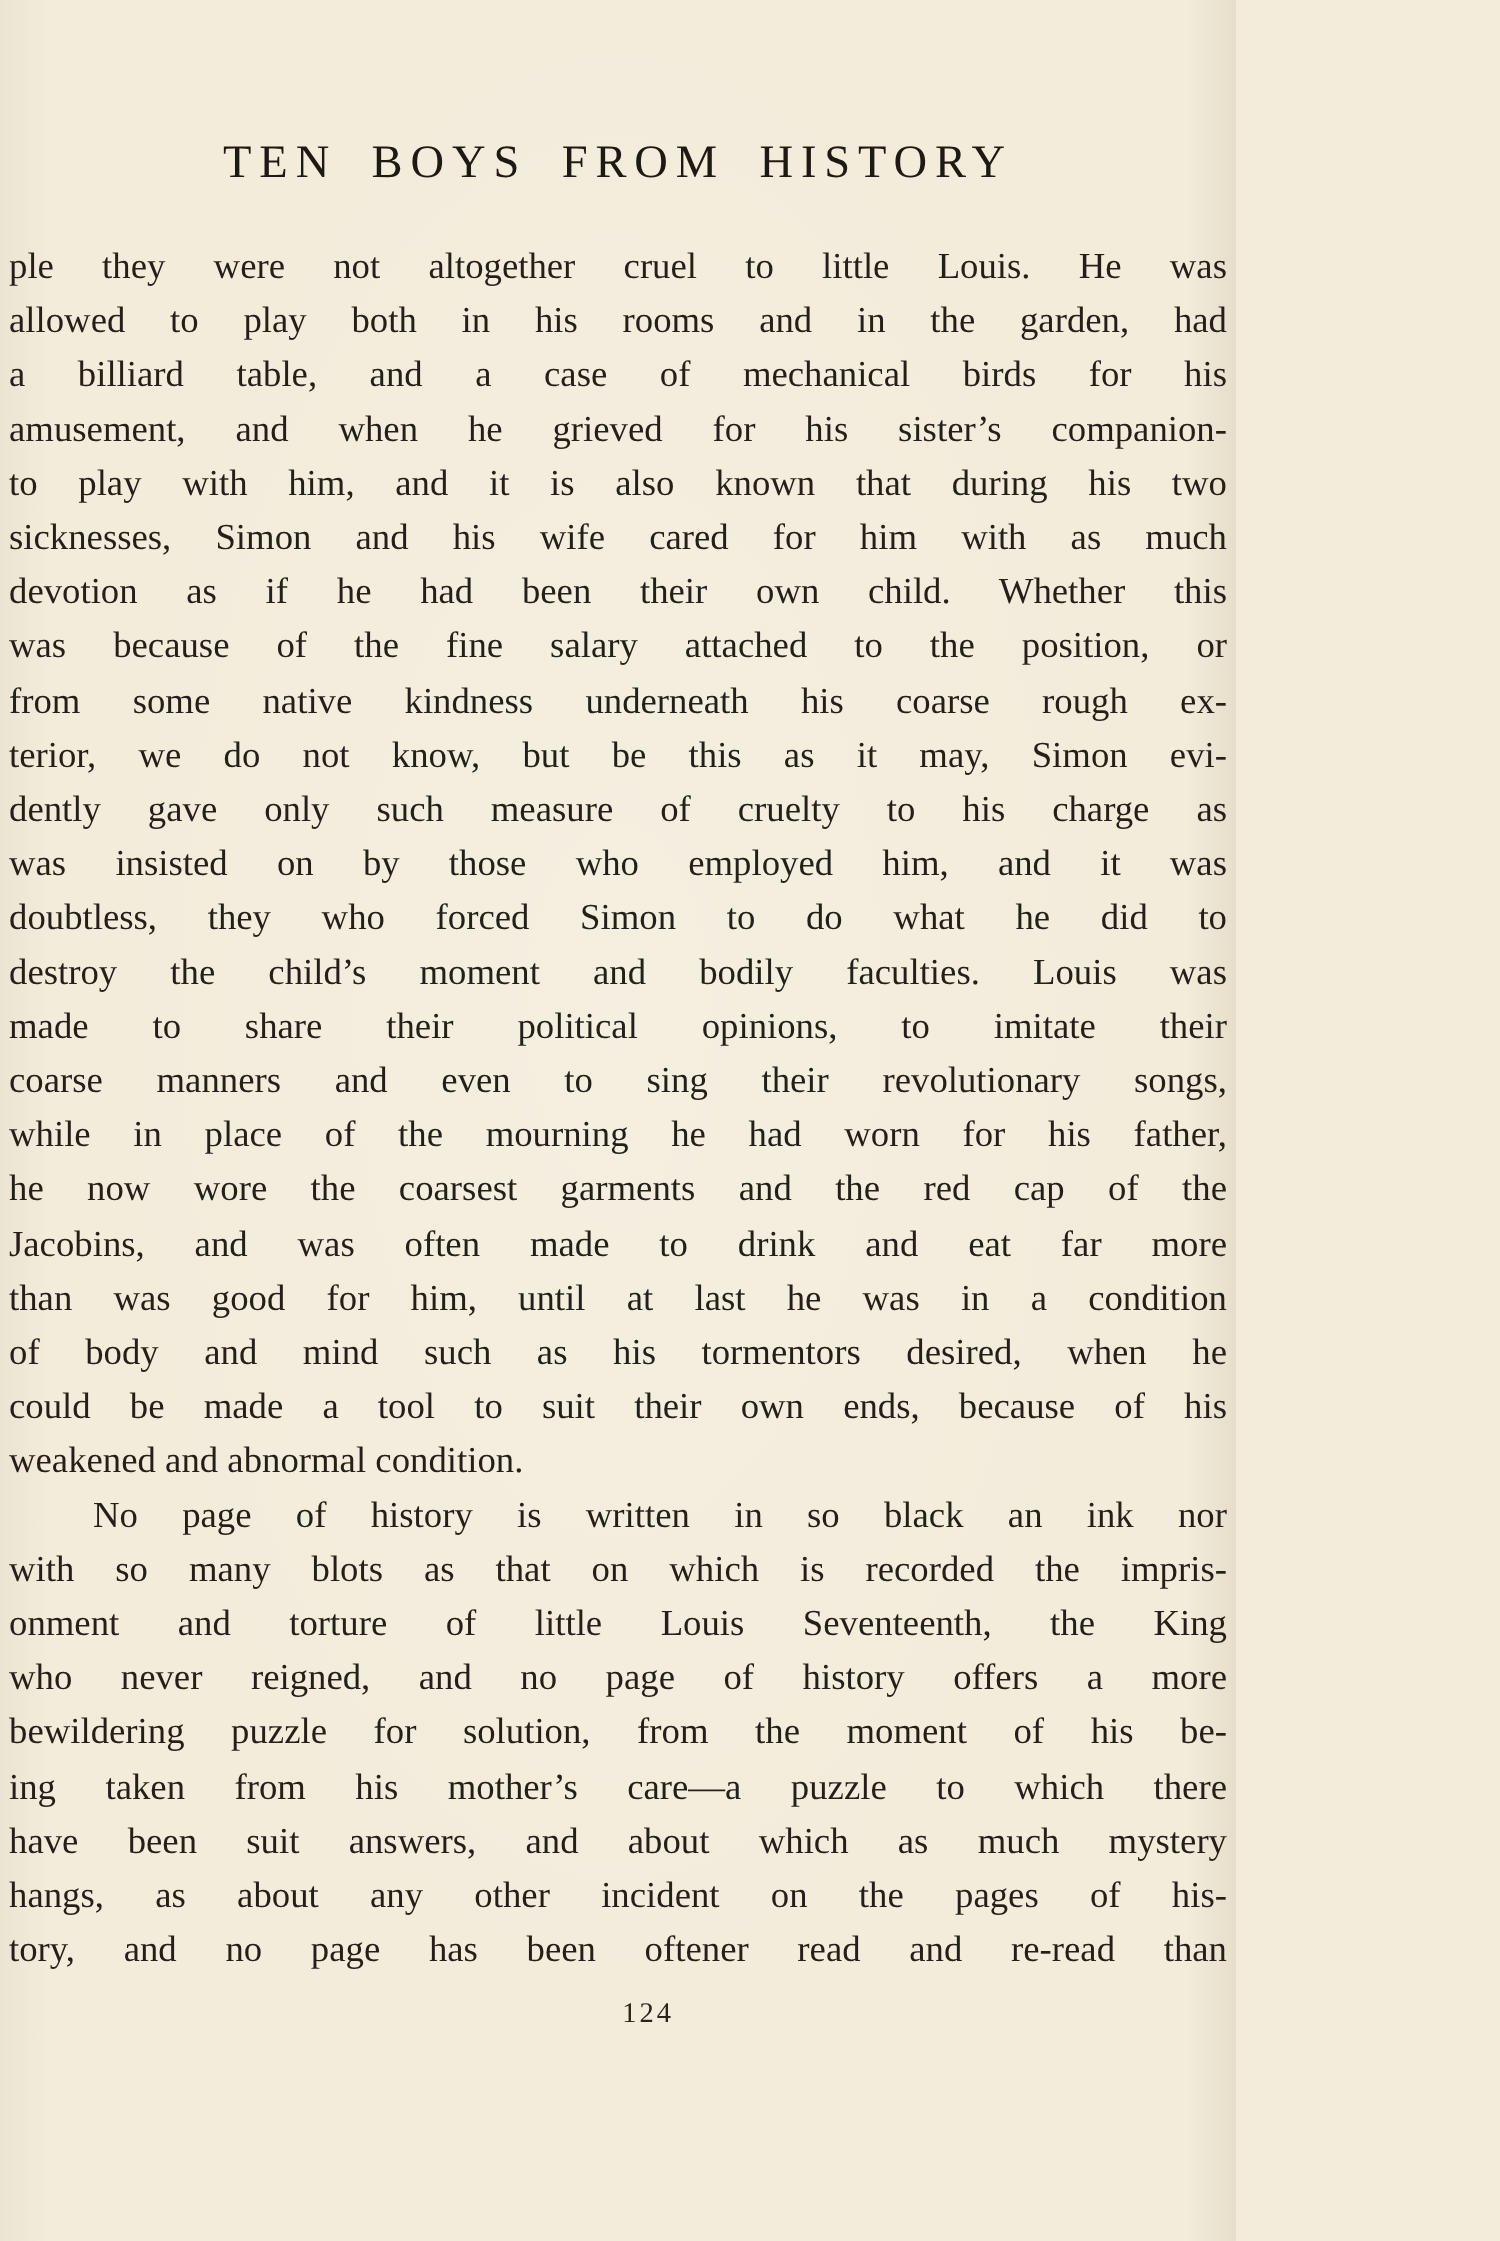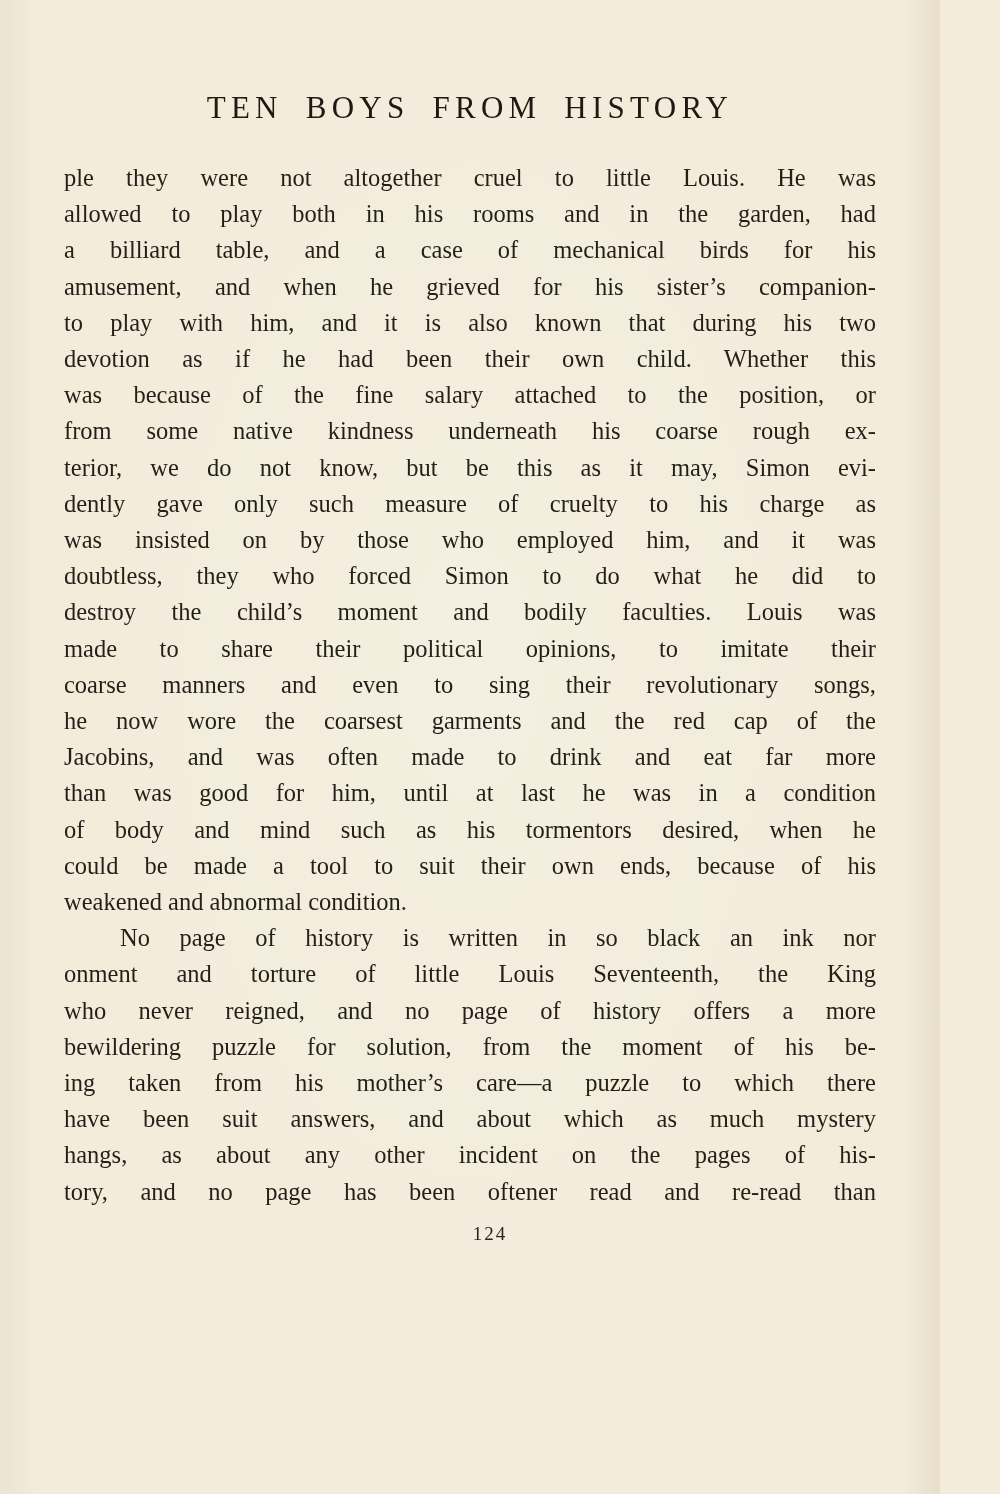--- a/index.html
+++ b/index.html
@@ -9,21 +9,21 @@
   body {
     width: 1000px;
     height: 1494px;
     background: #f3ecdb;
     font-family: "Liberation Serif", "DejaVu Serif", serif;
     color: #241f18;
     overflow: hidden;
   }
   .page {
     position: relative;
-    width: 940px;
+    width: 824px;
     height: 1494px;
     background:
       radial-gradient(ellipse at 50% 45%, rgba(255,255,255,0.16) 0%, rgba(0,0,0,0.0) 60%),
       linear-gradient(90deg, rgba(120,100,60,0.06) 0%, rgba(0,0,0,0) 4%, rgba(0,0,0,0) 96%, rgba(120,100,60,0.10) 100%);
     box-sizing: border-box;
   }
   .running-head {
     padding-top: 90px;
     text-align: center;
     font-size: 31px;
@@ -68,39 +68,42 @@
 <div class="page">
   <div class="running-head">TEN BOYS FROM HISTORY</div>
 
   <div class="text-block">
       <div class="paragraph">
         <div class="line">ple they were not altogether cruel to little Louis.  He was</div>
         <div class="line">allowed to play both in his rooms and in the garden, had</div>
         <div class="line">a billiard table, and a case of mechanical birds for his</div>
         <div class="line">amusement, and when he grieved for his sister’s companion-</div>
         <div class="line">to play with him, and it is also known that during his two</div>
+        <div class="line">sicknesses, Simon and his wife cared for him with as much</div>
         <div class="line">devotion as if he had been their own child.  Whether this</div>
         <div class="line">was because of the fine salary attached to the position, or</div>
         <div class="line">from some native kindness underneath his coarse rough ex-</div>
         <div class="line">terior, we do not know, but be this as it may, Simon evi-</div>
         <div class="line">dently gave only such measure of cruelty to his charge as</div>
         <div class="line">was insisted on by those who employed him, and it was</div>
         <div class="line">doubtless, they who forced Simon to do what he did to</div>
         <div class="line">destroy the child’s moment and bodily faculties.  Louis was</div>
         <div class="line">made to share their political opinions, to imitate their</div>
         <div class="line">coarse manners and even to sing their revolutionary songs,</div>
+        <div class="line">while in place of the mourning he had worn for his father,</div>
         <div class="line">he now wore the coarsest garments and the red cap of the</div>
         <div class="line">Jacobins, and was often made to drink and eat far more</div>
         <div class="line">than was good for him, until at last he was in a condition</div>
         <div class="line">of body and mind such as his tormentors desired, when he</div>
         <div class="line">could be made a tool to suit their own ends, because of his</div>
         <div class="line last-left">weakened and abnormal condition.</div>
       </div>
       <div class="paragraph">
         <div class="line first-indent">No page of history is written in so black an ink nor</div>
+        <div class="line">with so many blots as that on which is recorded the impris-</div>
         <div class="line">onment and torture of little Louis Seventeenth, the King</div>
         <div class="line">who never reigned, and no page of history offers a more</div>
         <div class="line">bewildering puzzle for solution, from the moment of his be-</div>
         <div class="line">ing taken from his mother’s care—a puzzle to which there</div>
         <div class="line">have been suit answers, and about which as much mystery</div>
         <div class="line">hangs, as about any other incident on the pages of his-</div>
         <div class="line">tory, and no page has been oftener read and re-read than</div>
       </div>
     </div>
 

